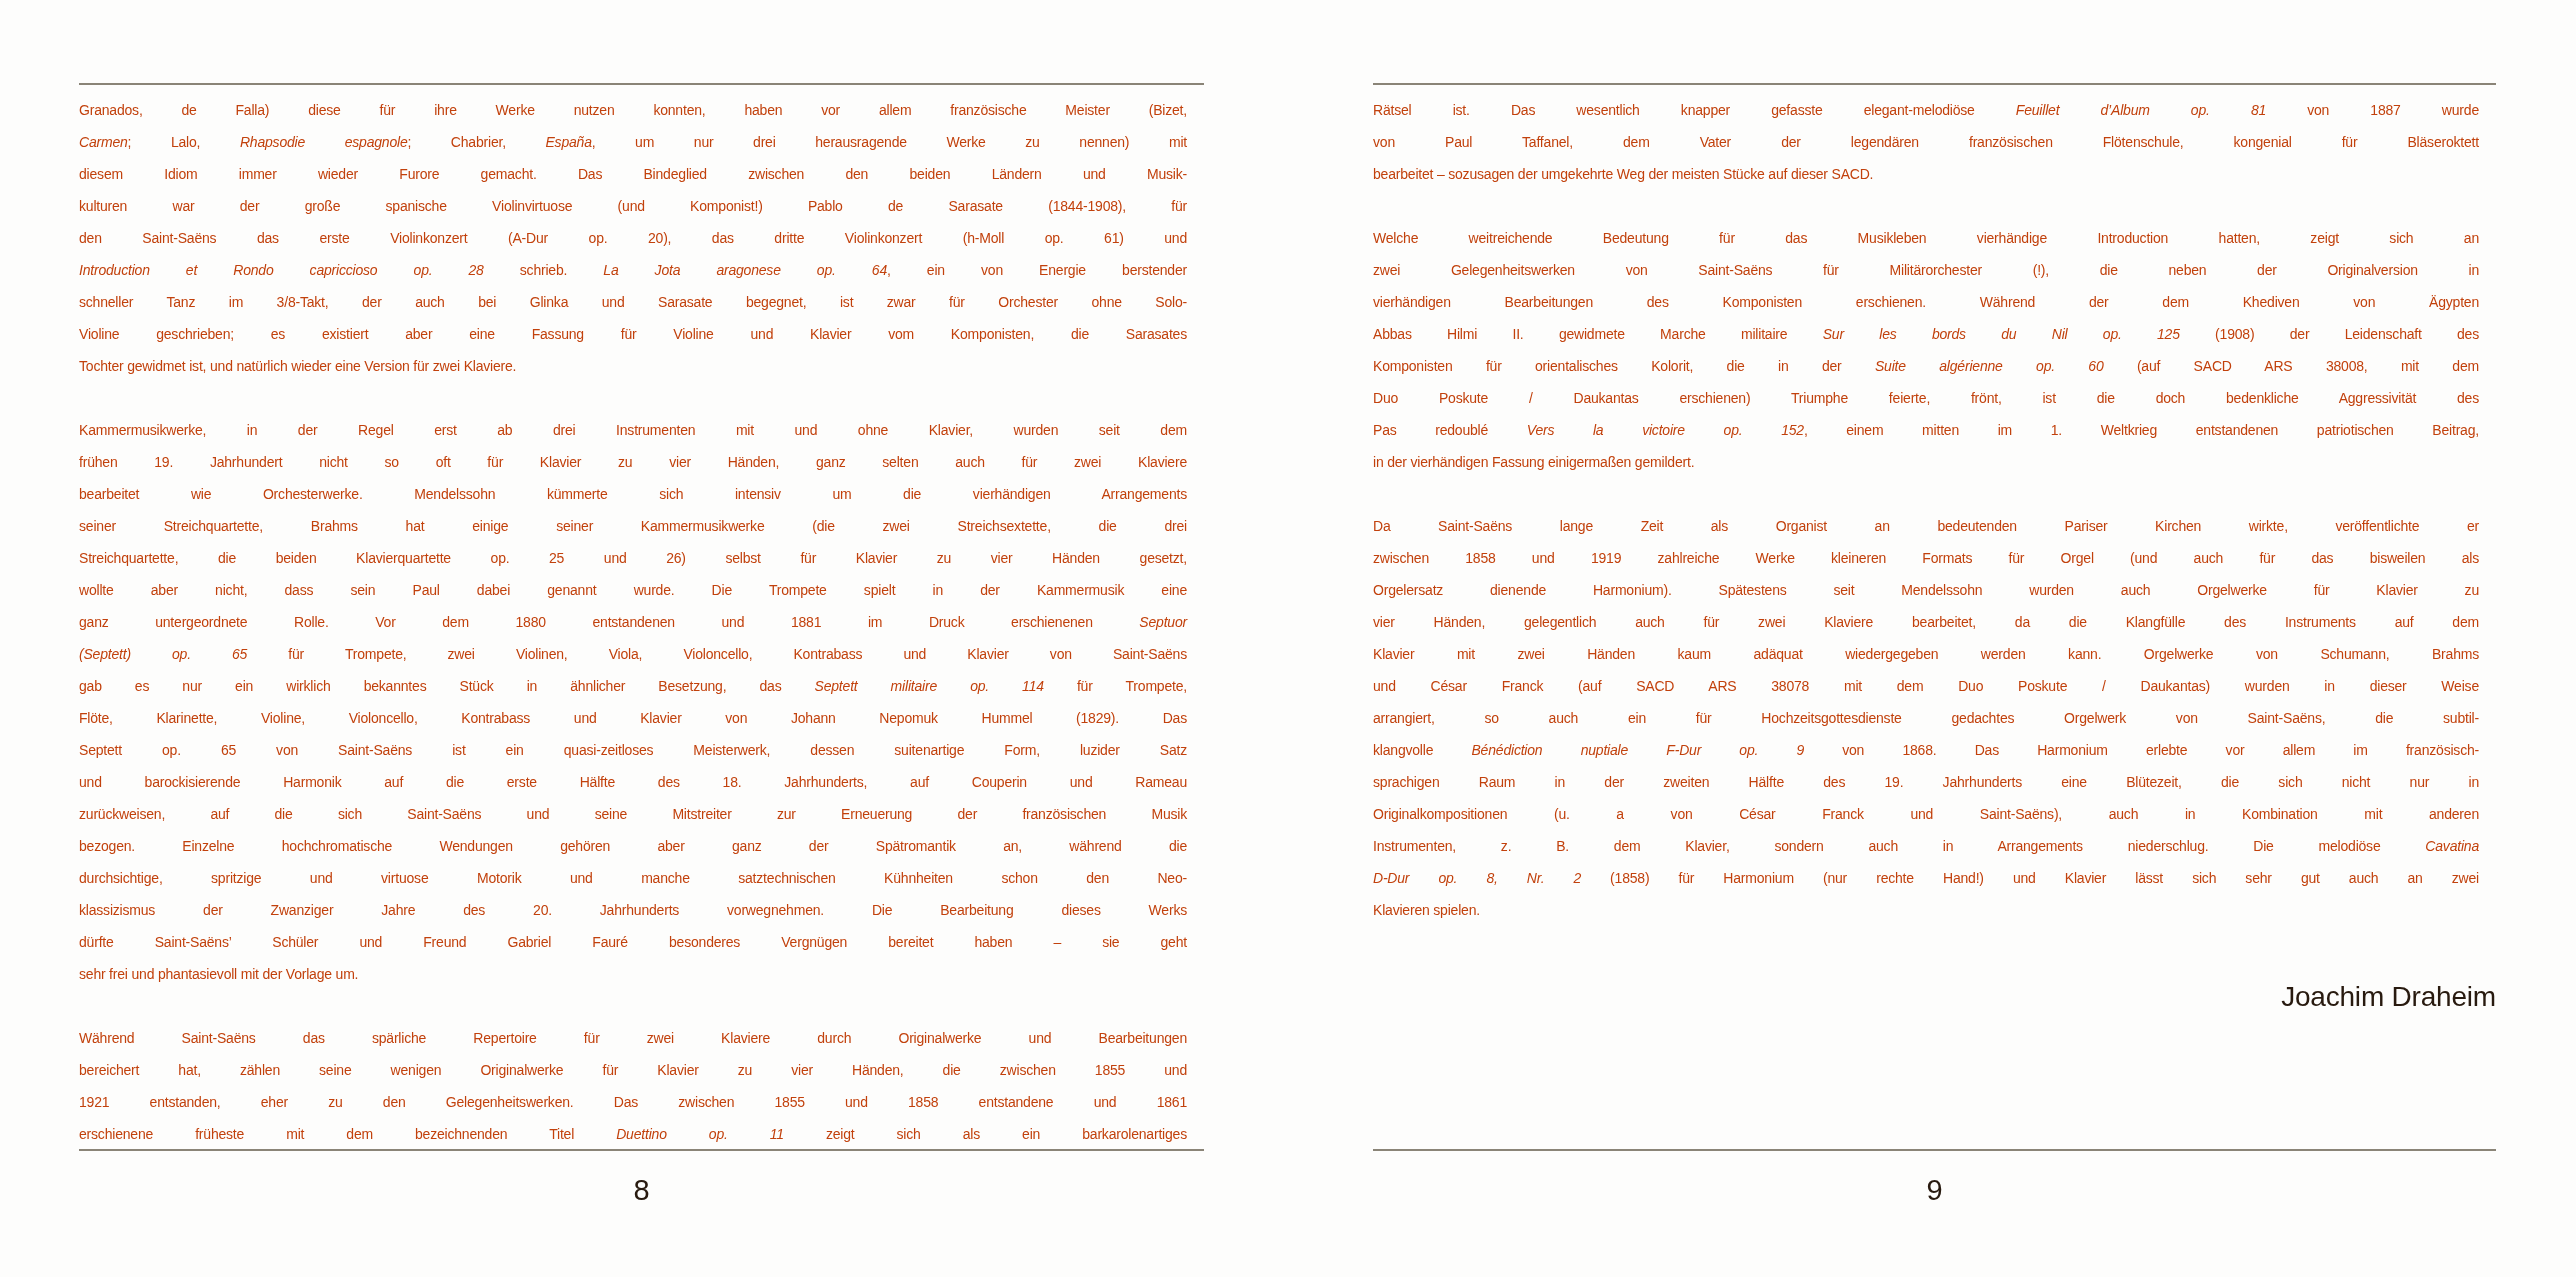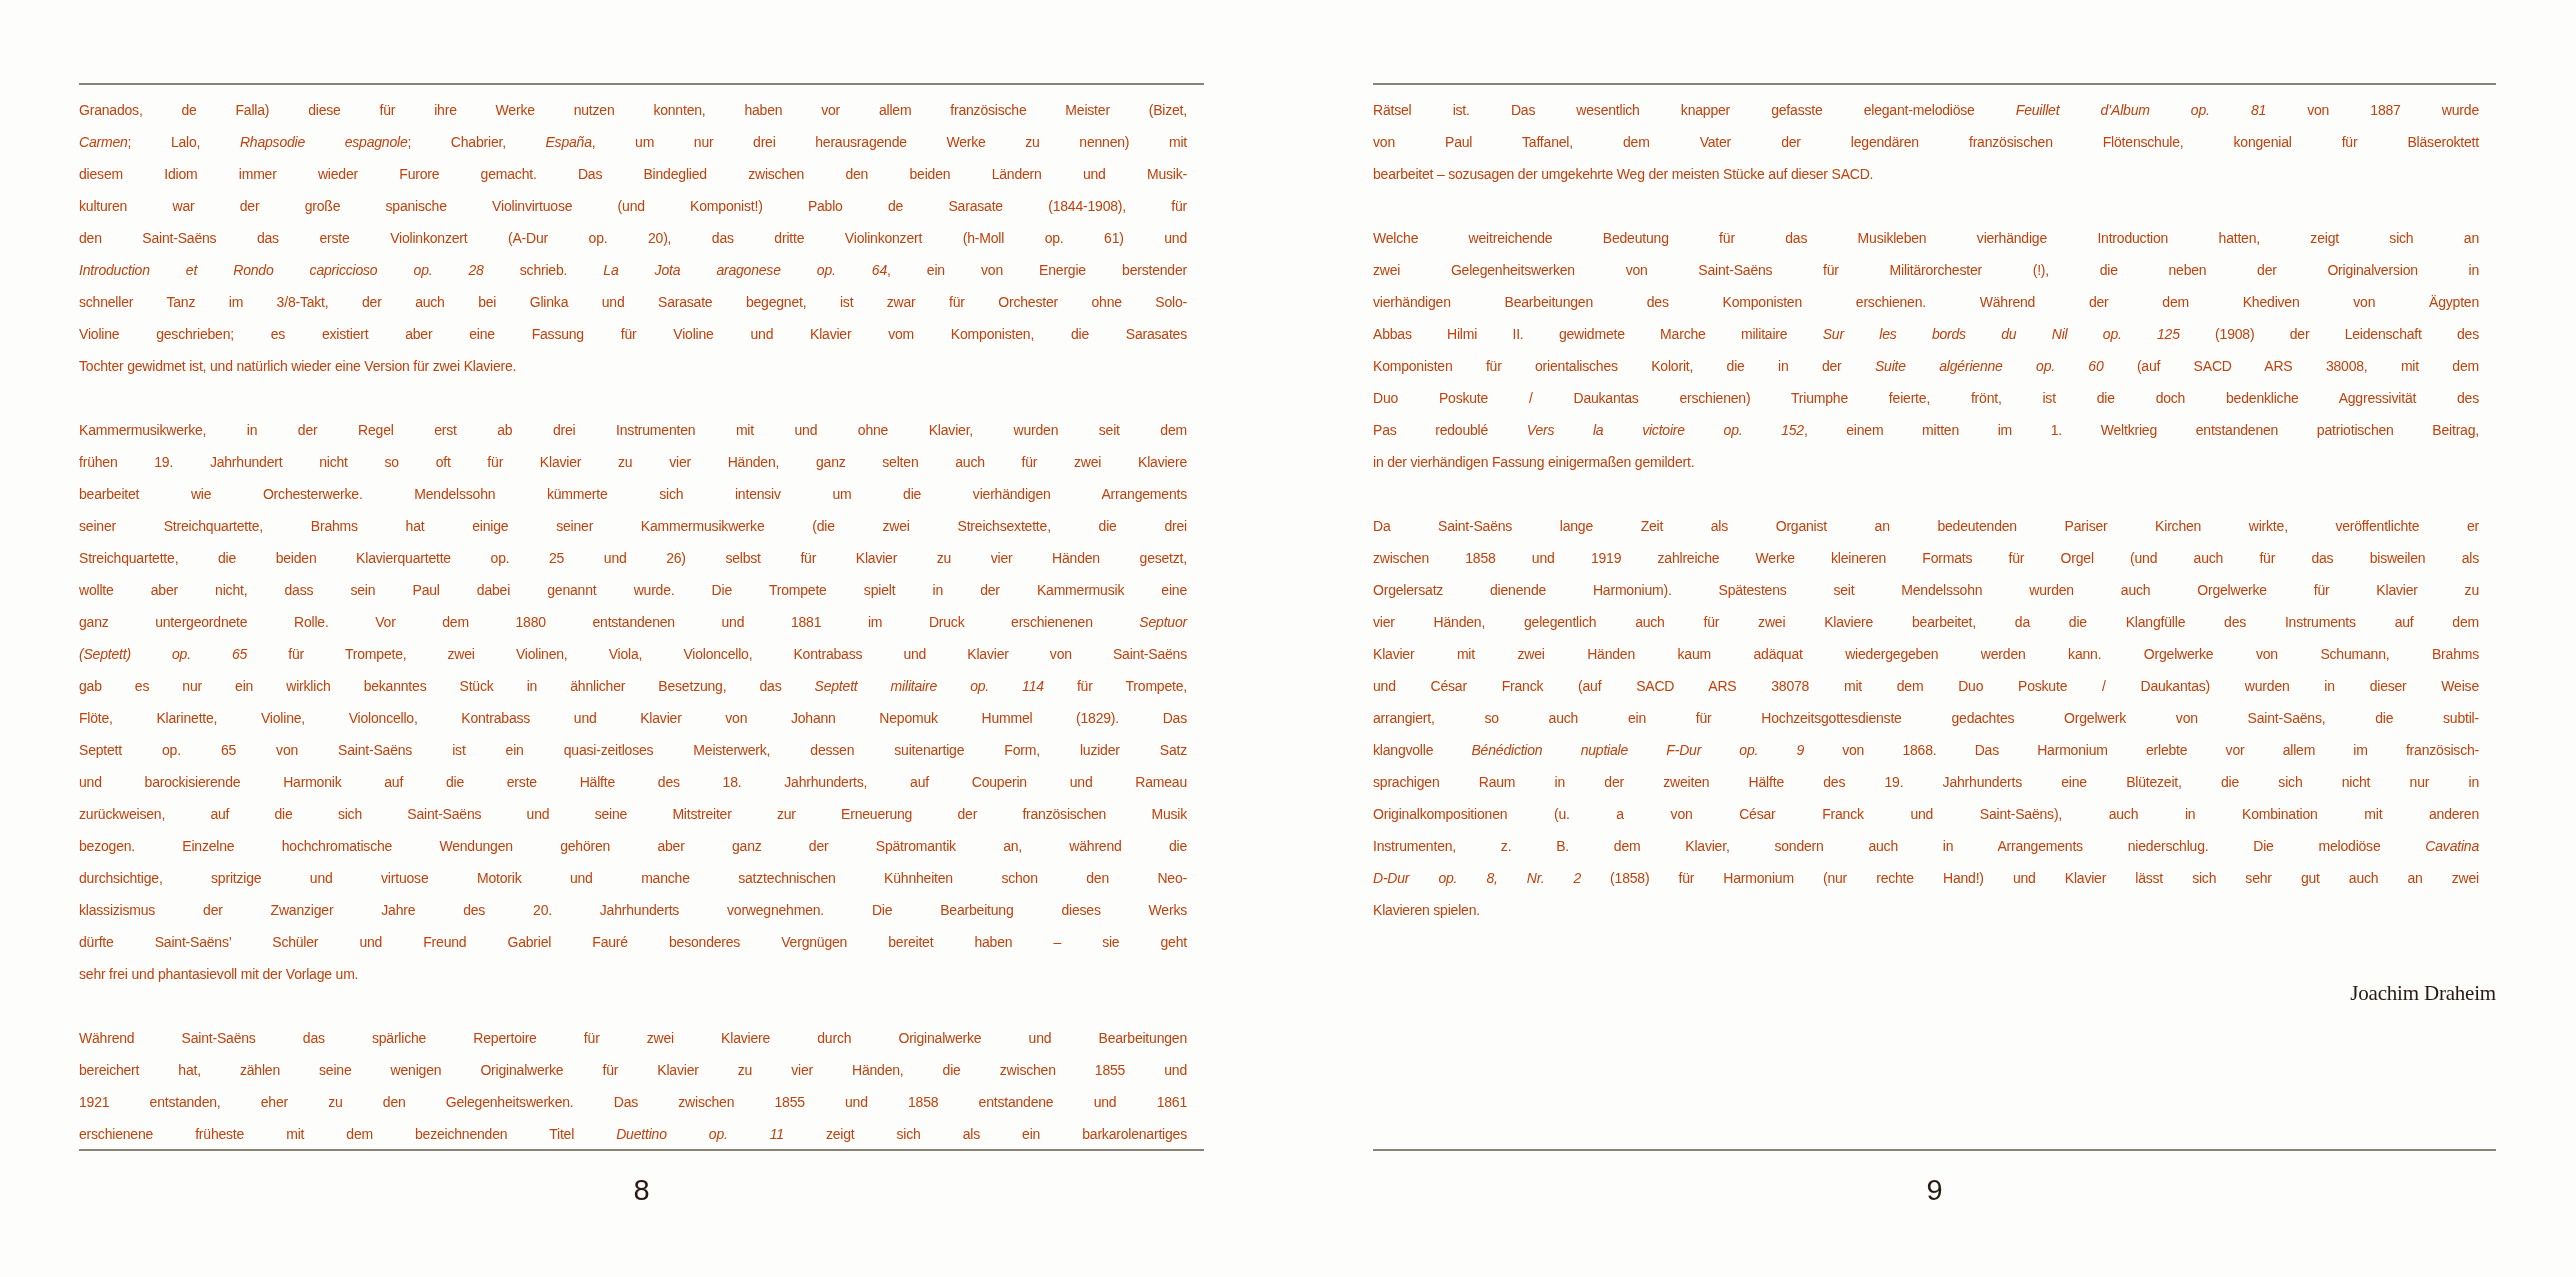--- a/index.html
+++ b/index.html
@@ -35,23 +35,22 @@
     text-align: justify;
     text-align-last: justify;
     white-space: normal;
   }
   .line.end { text-align-last: left; }
 
   em { font-style: italic; }
 
   .signature {
     position: absolute; top: 981px; right: 0;
-    font-size: 21px; letter-spacing: -0.2px;
+    font-size: 28px; letter-spacing: -0.2px;
     text-align: right;
-    font-family: Liberation Serif, serif;
   }
   .page-number {
     position: absolute; top: 1174px; left: 0; right: 0;
     text-align: center;
     font-size: 29px;
   }
 </style>
 </head>
 <body>
 

